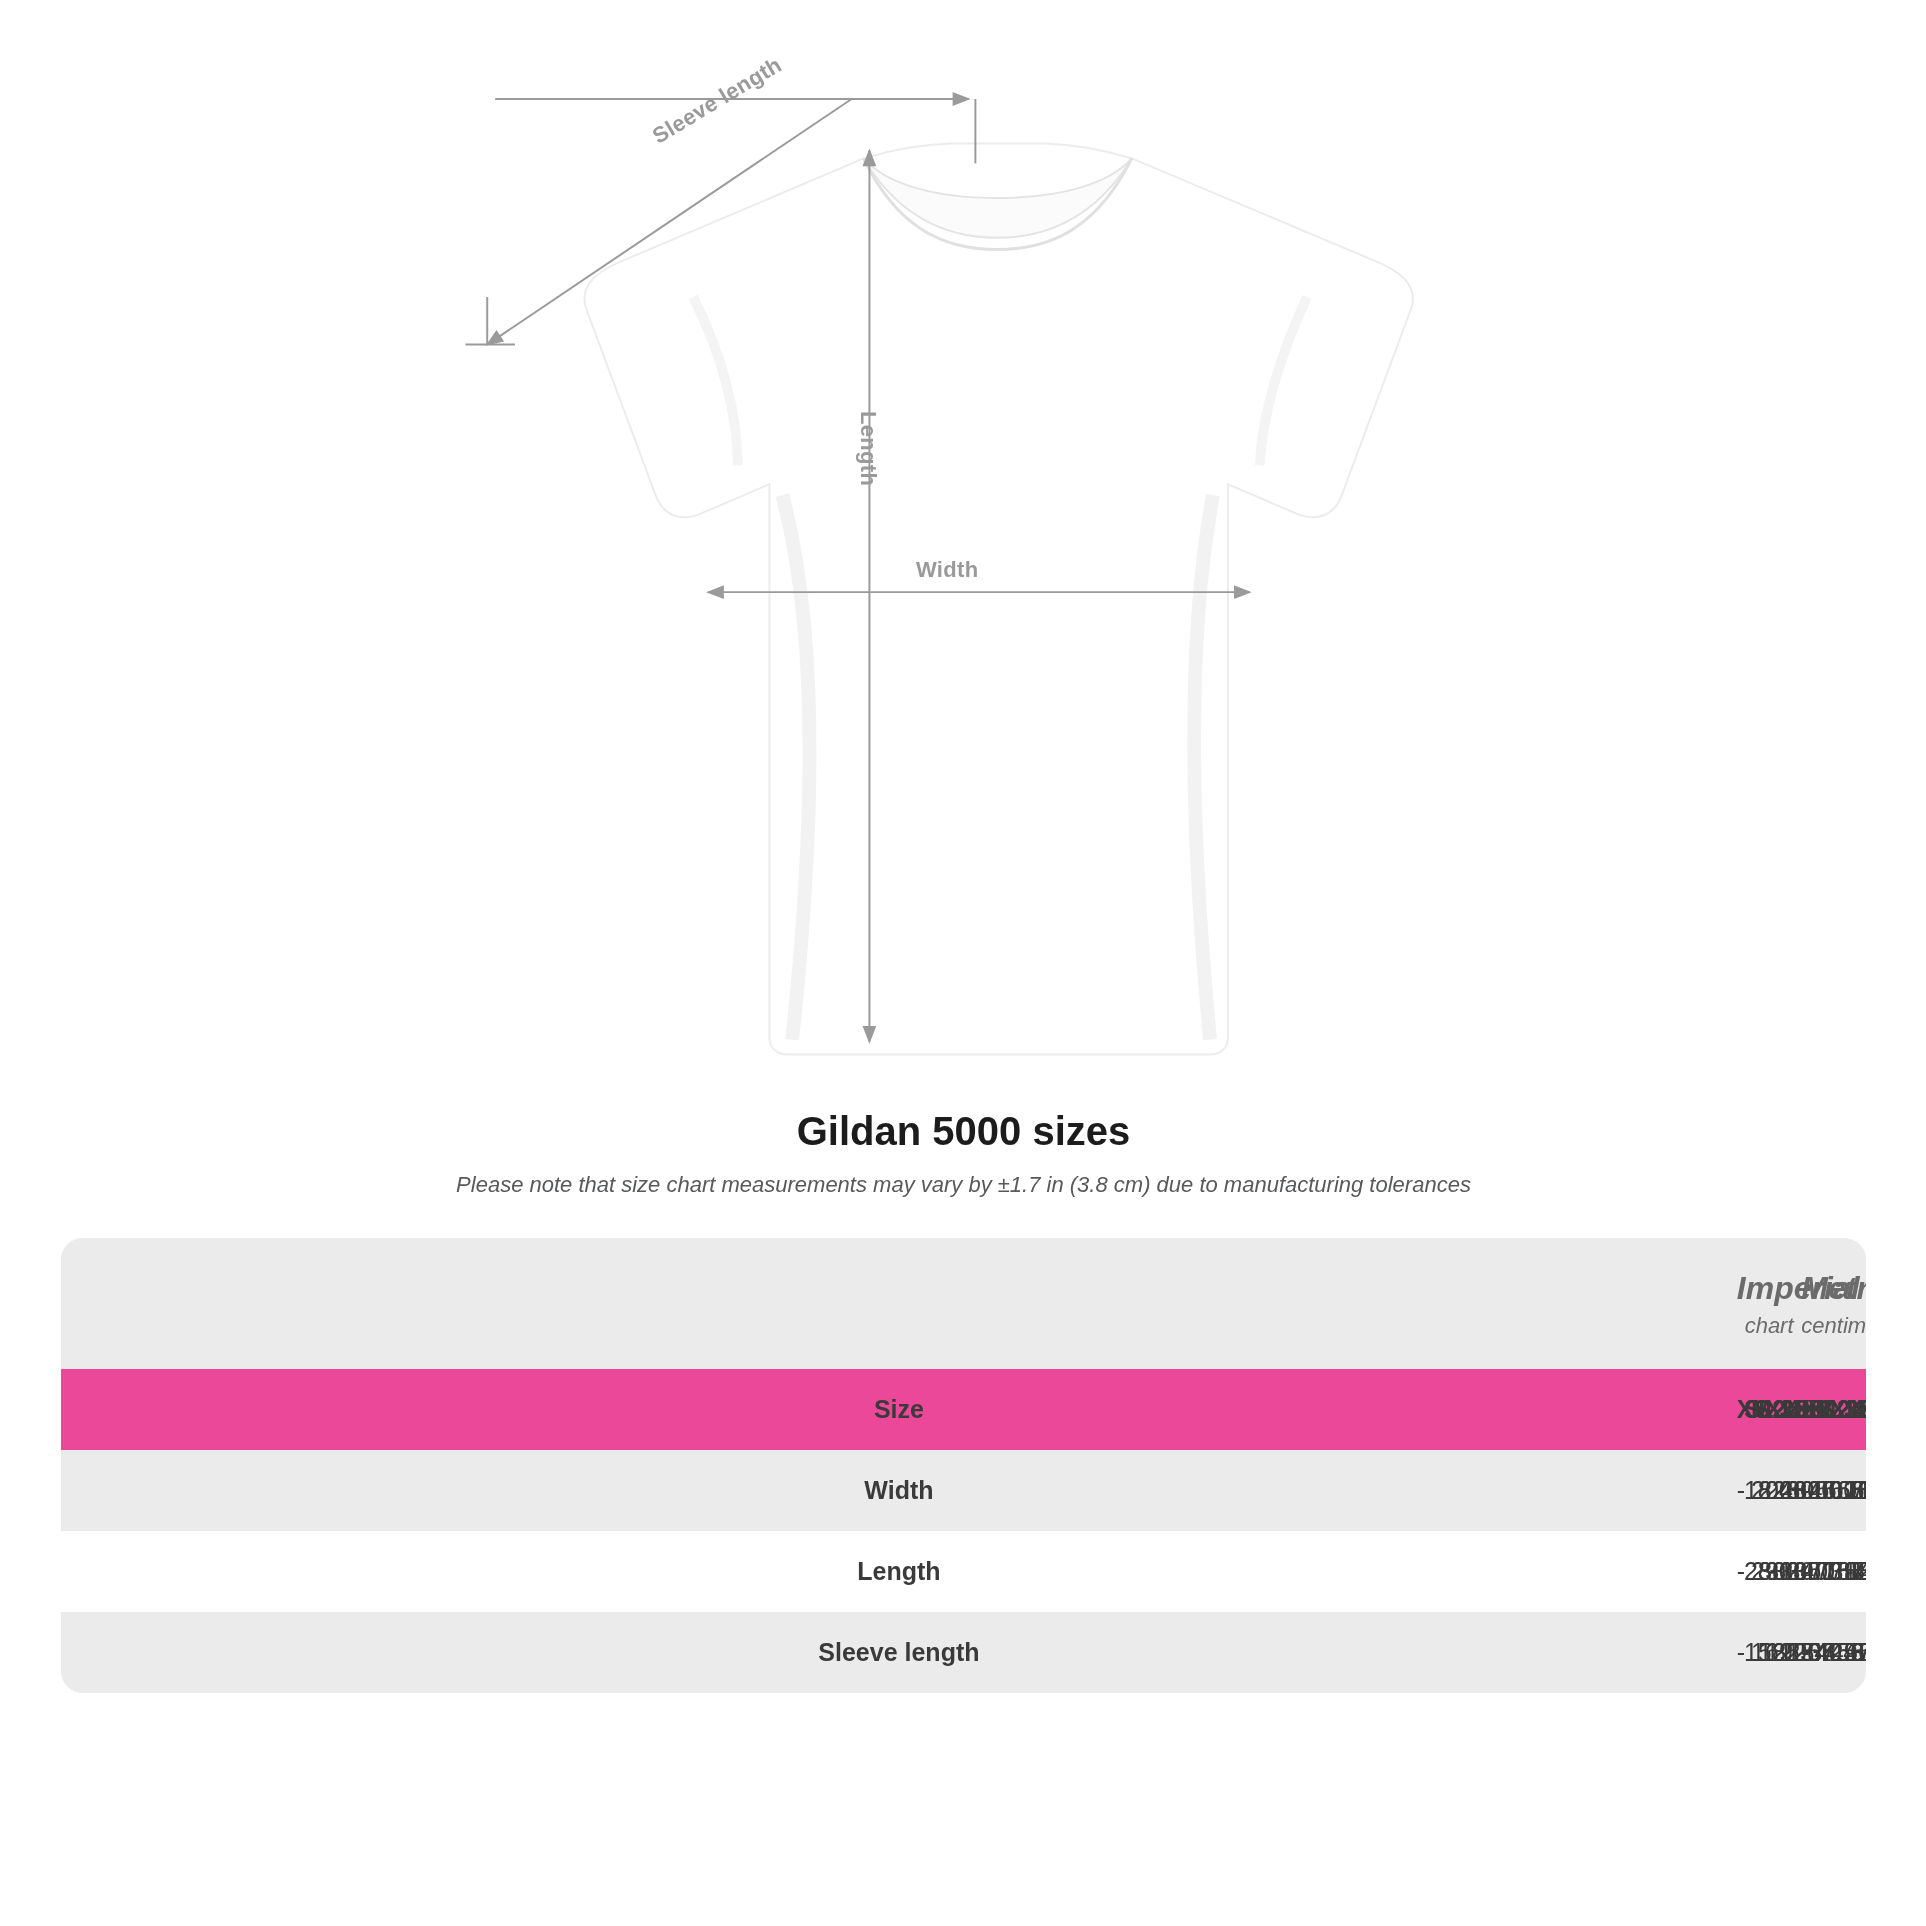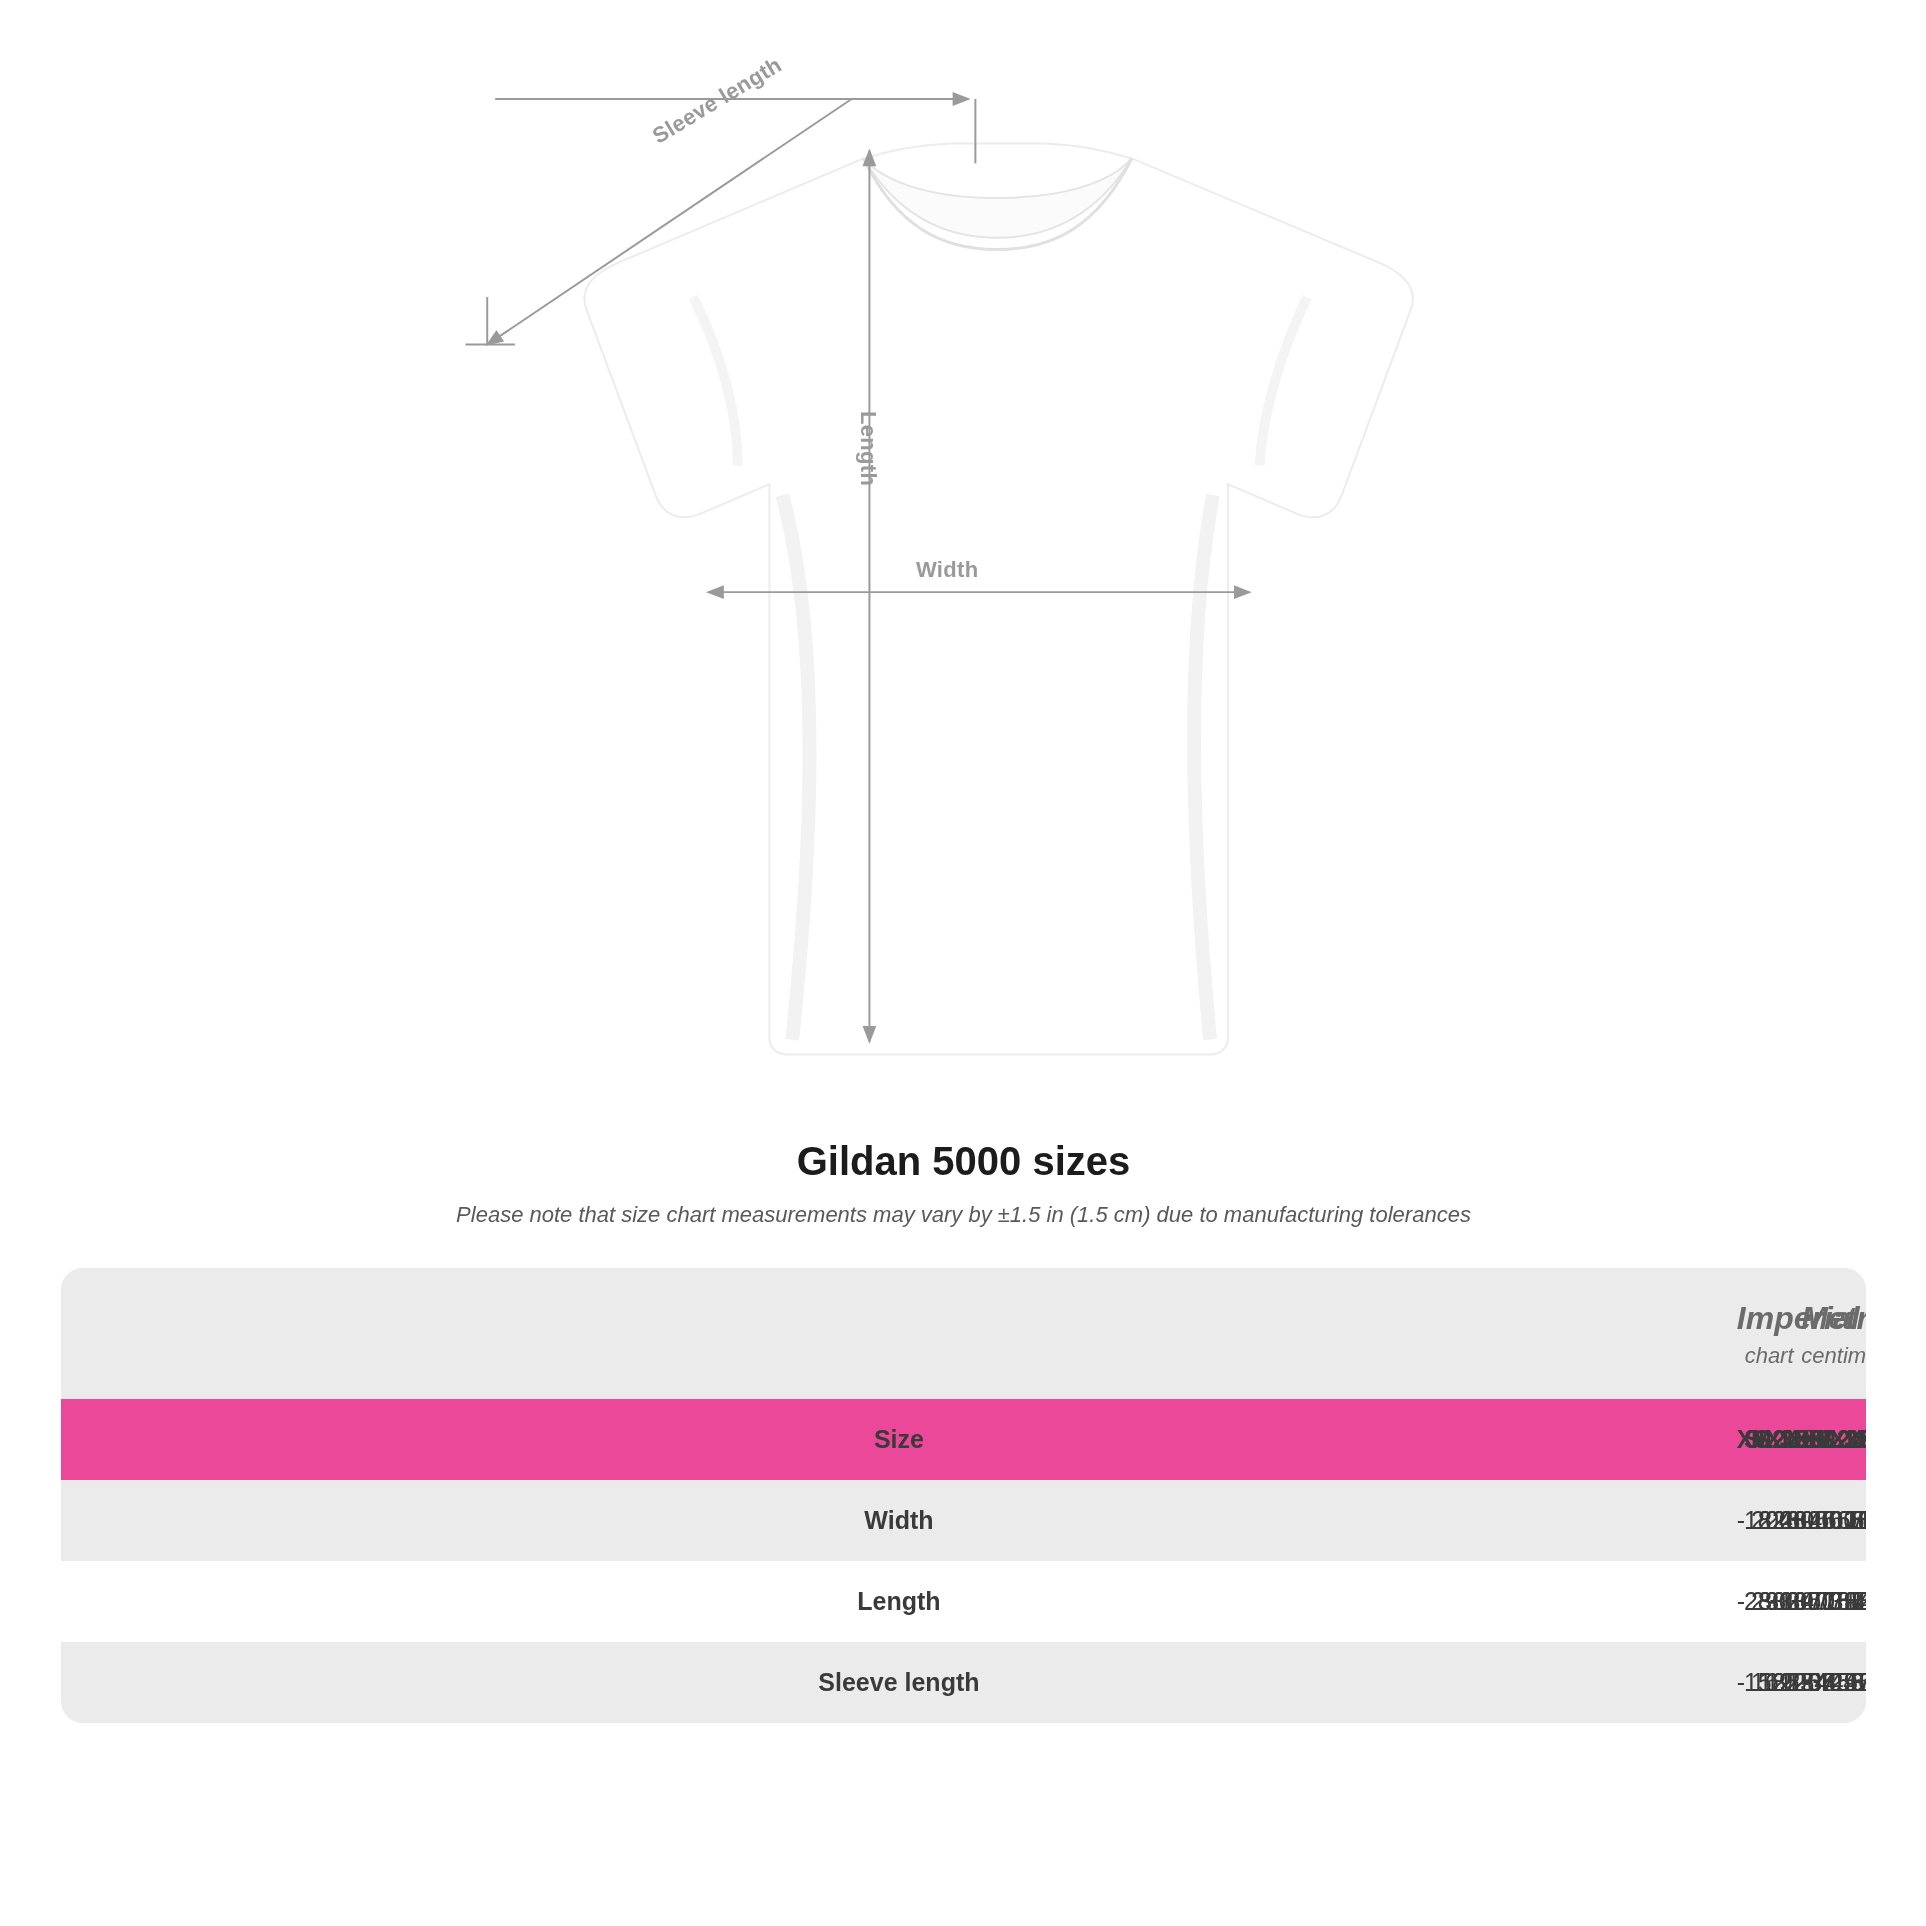--- a/index.html
+++ b/index.html
@@ -48,21 +48,20 @@
     transform-origin: left top;
   }
   .dim-label.width {
     left: 916px;
     top: 557px;
   }
 
   
   .headings {
     text-align: center;
-    margin-top: 30px;
   }
   .chart-title {
     font-size: 40px;
     font-weight: bold;
     color: #1c1c1c;
     margin: 0 0 18px 0;
   }
   .chart-note {
     font-size: 22px;
     font-style: italic;
@@ -198,21 +197,21 @@
     </g>
   </svg>
 
   <div class="dim-label sleeve">Sleeve length</div>
   <div class="dim-label length">Length</div>
   <div class="dim-label width">Width</div>
 </div>
 
 <div class="headings">
   <h1 class="chart-title">Gildan 5000 sizes</h1>
-  <p class="chart-note">Please note that size chart measurements may vary by ±1.5 in (1.5 cm) due to manufacturing tolerances</p>
+  <p class="chart-note">Please note that size chart measurements may vary by ±1.7 in (3.8 cm) due to manufacturing tolerances</p>
 </div>
 
 <div class="table-wrap">
   <table class="size-table">
     <colgroup id="table-colgroup">
         <col class="first-col">
         <col class="data-col">
         <col class="data-col">
         <col class="data-col">
         <col class="data-col">

